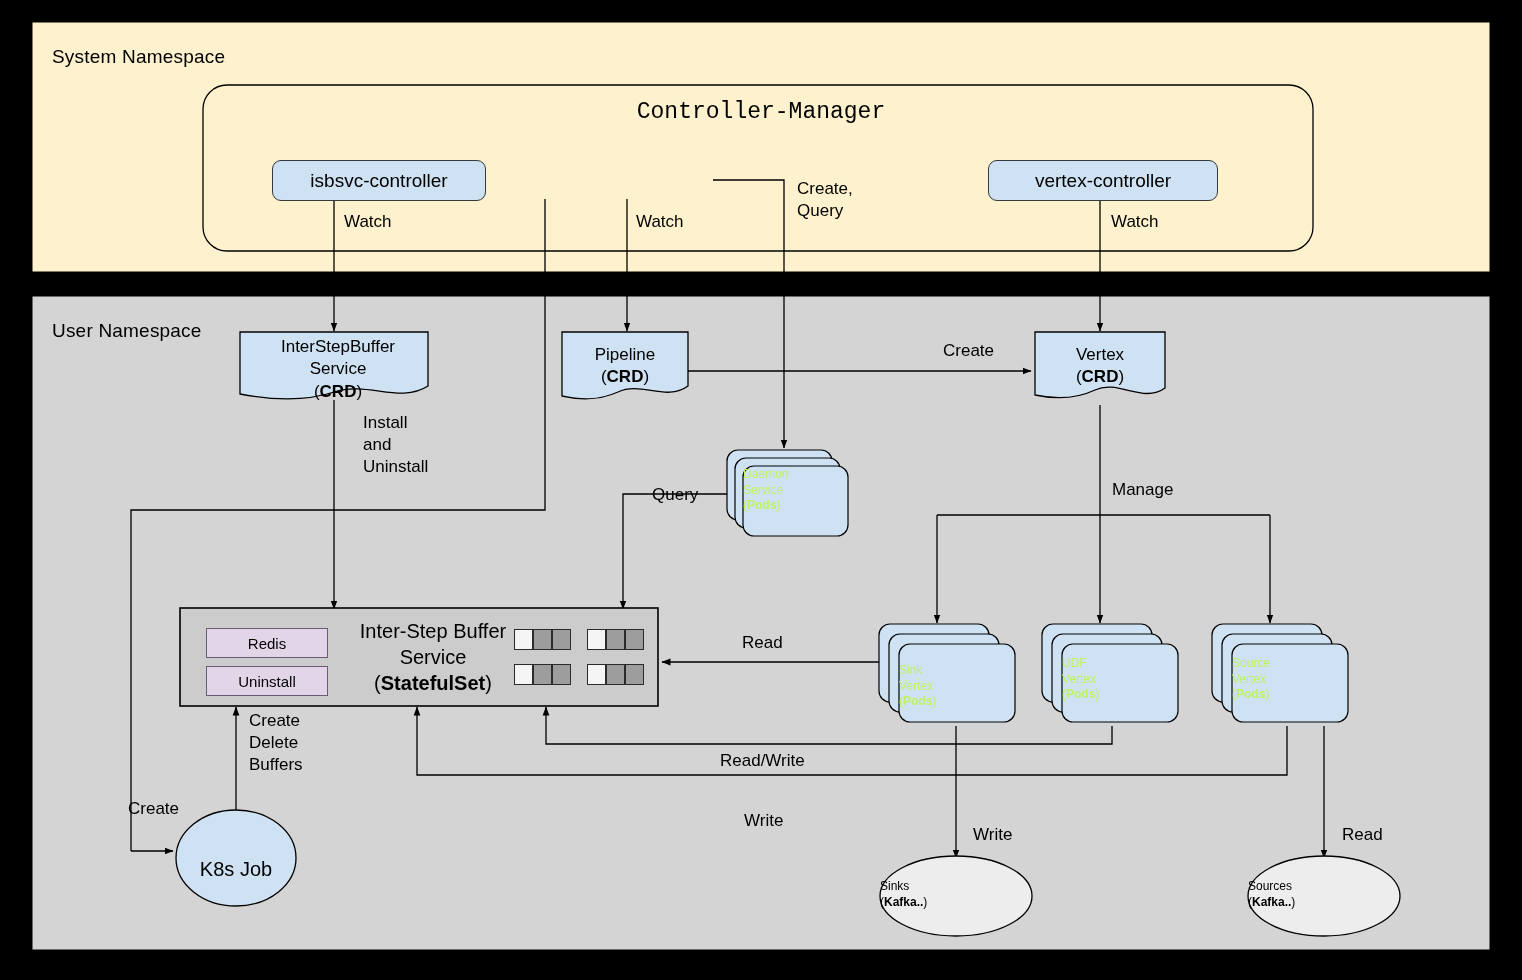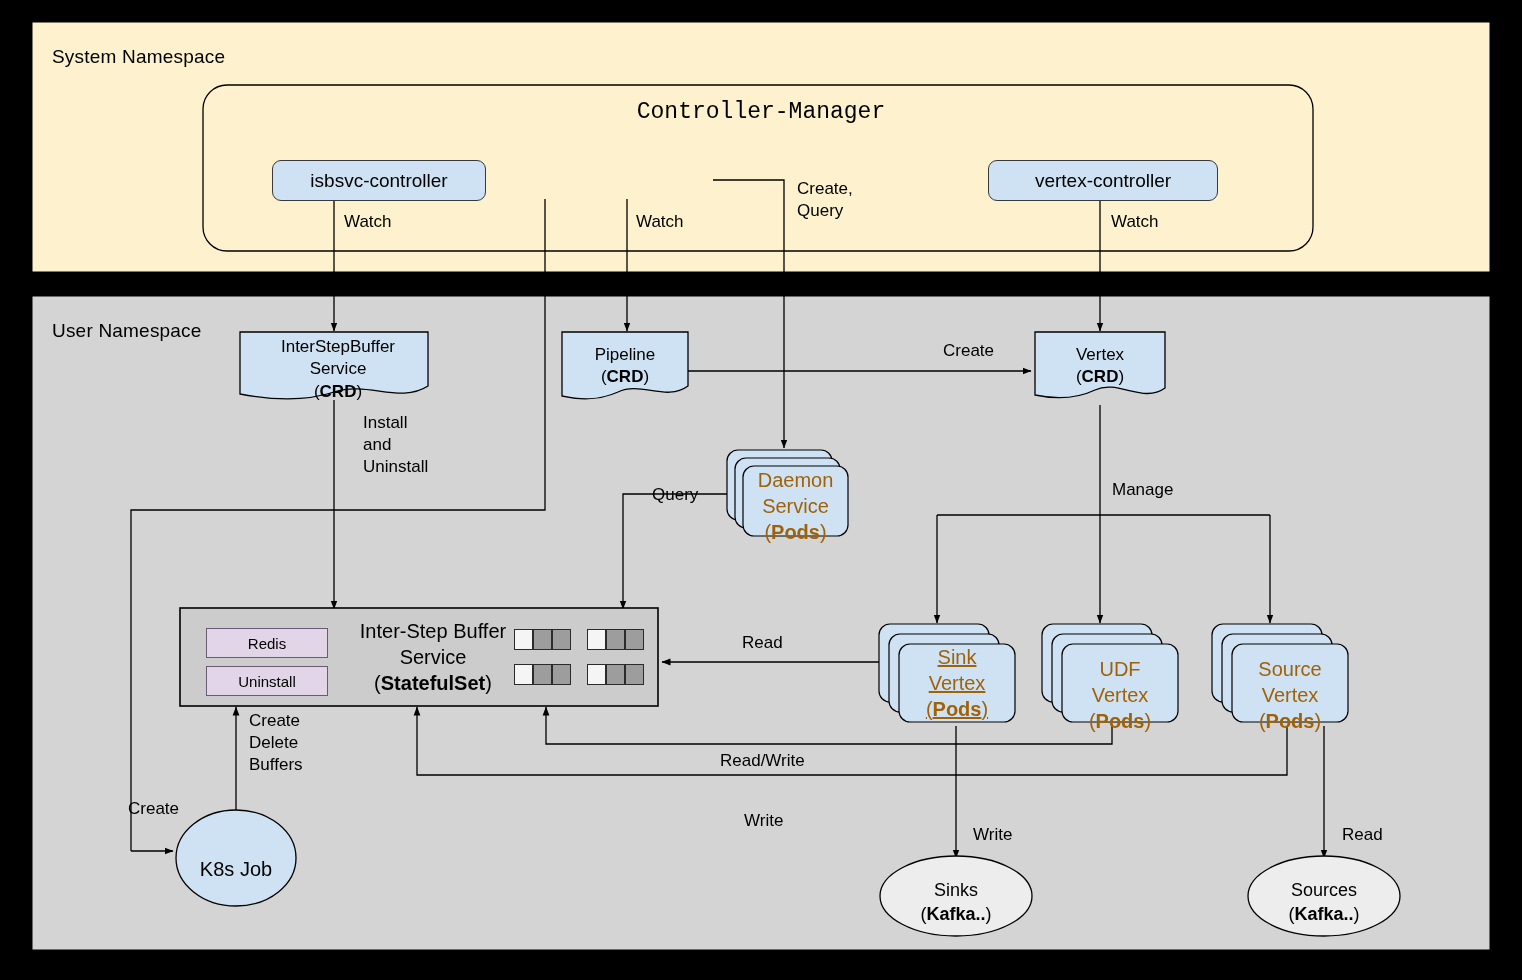--- a/index.html
+++ b/index.html
@@ -51,27 +51,27 @@
   .isb-title{
     position:absolute;font-size:20px;color:#000;text-align:center;line-height:1.3;margin-left:16px;
   }
   .cell{
     position:absolute;
     box-sizing:border-box;
     border:1px solid #2b2b2b;
   }
   .pods-label{
     position:absolute;
-    font-size:20px;text-align:center;color:#a16207;line-height:1.3;
+    font-size:12px;color:#bef264;line-height:1.3;
   }
   .crd-label{
     position:absolute;font-size:17px;text-align:center;color:#000;line-height:1.32;
   }
   .ell-label{
-    position:absolute;font-size:18px;text-align:center;color:#000;line-height:1.35;
+    position:absolute;font-size:12px;color:#000;line-height:1.35;
   }
   .k8s-label{
     position:absolute;font-size:20px;text-align:center;color:#000;line-height:1.35;margin-top:24px;
   }
   b{font-weight:bold;}
 </style>
 </head>
 <body>
 
 <div id="stage">
@@ -204,21 +204,21 @@
   <div class="cell" style="left:625px;top:629px;width:19px;height:21px;background:#9d9d9d;"></div>
 
   <div class="cell" style="left:514px;top:664px;width:19px;height:21px;background:#f5f5f5;"></div>
   <div class="cell" style="left:533px;top:664px;width:19px;height:21px;background:#9d9d9d;"></div>
   <div class="cell" style="left:552px;top:664px;width:19px;height:21px;background:#9d9d9d;"></div>
 
   <div class="cell" style="left:587px;top:664px;width:19px;height:21px;background:#f5f5f5;"></div>
   <div class="cell" style="left:606px;top:664px;width:19px;height:21px;background:#9d9d9d;"></div>
   <div class="cell" style="left:625px;top:664px;width:19px;height:21px;background:#9d9d9d;"></div>
 
-  <div class="pods-label" style="left:899px;top:644px;width:116px;text-decoration:underline;">Sink<br>Vertex<br>(<b>Pods</b>)</div>
+  <div class="pods-label" style="left:899px;top:663px;width:116px;">Sink<br>Vertex<br>(<b>Pods</b>)</div>
   <div class="pods-label" style="left:1062px;top:656px;width:116px;">UDF<br>Vertex<br>(<b>Pods</b>)</div>
   <div class="pods-label" style="left:1232px;top:656px;width:116px;">Source<br>Vertex<br>(<b>Pods</b>)</div>
 
   <div class="k8s-label" style="left:176px;top:832px;width:120px;">K8s
 Job</div>
   <div class="ell-label" style="left:880px;top:878px;width:152px;">Sinks<br>(<b>Kafka..</b>)</div>
   <div class="ell-label" style="left:1248px;top:878px;width:152px;">Sources<br>(<b>Kafka..</b>)</div>
 
 </div>
 

